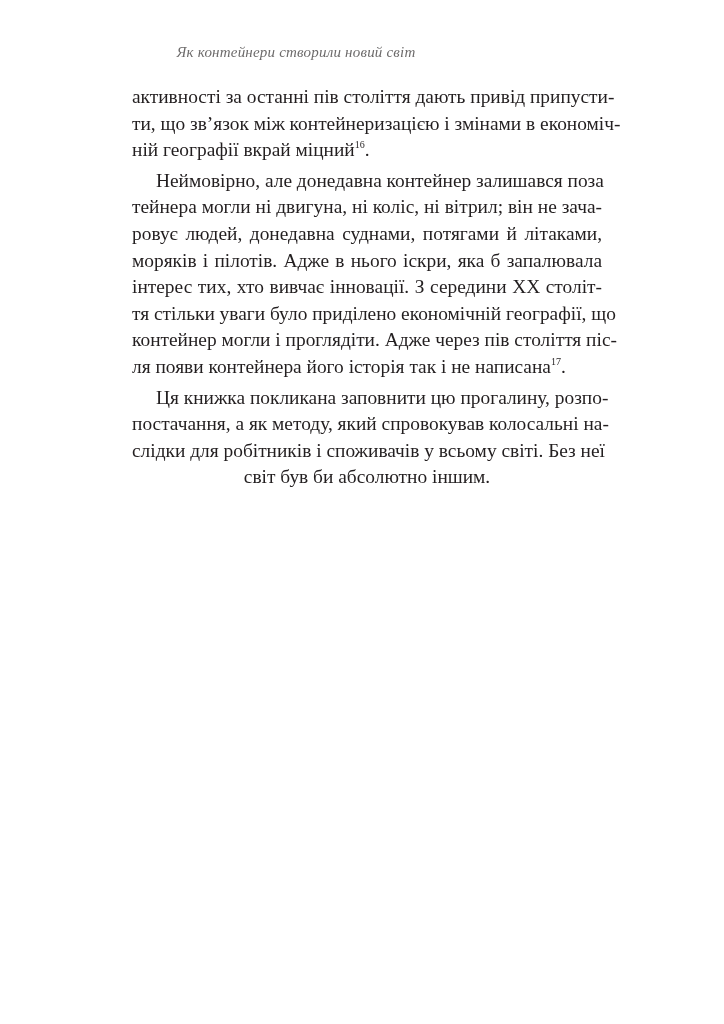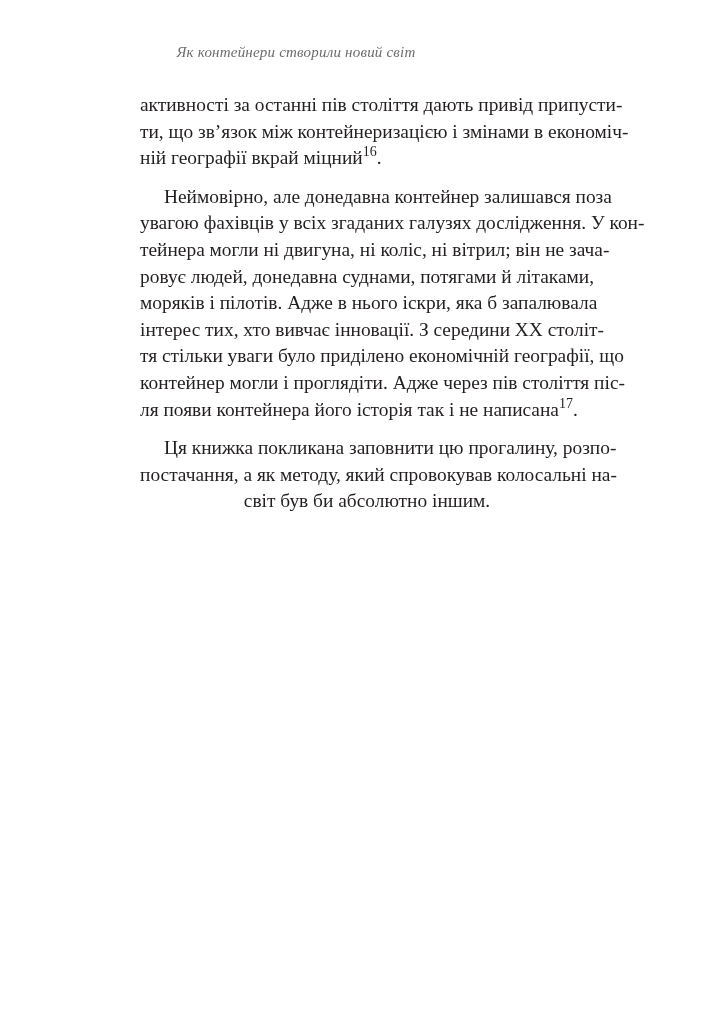--- a/index.html
+++ b/index.html
@@ -32,69 +32,69 @@
       top: 80px;
       left: 128px;
       width: 478px;
       font-size: 17px;
       line-height: 26.6px;
       text-align: justify;
       font-family: "Liberation Serif", "DejaVu Serif", serif;
       font-size: 19.4px;
     }
     .para {
-      margin: 12px;
+      margin: 4px;
     }
     .line {
       display: block;
       text-align: justify;
       text-align-last: justify;
       white-space: nowrap;
       height: 26.6px;
       overflow: visible;
     }
     .line.last {
       text-align-last: left;
     }
     .line.center {
       text-align: center;
       text-align-last: center;
     }
     .line.first {
       padding-left: 24px;
     }
     sup.fn {
-      font-size: 14px;
+      font-size: 10px;
       vertical-align: 8px;
       line-height: 0;
     }
   </style>
 </head>
 <body>
 
 <div class="running-header">Як контейнери створили новий світ</div>
 
 <div class="page-body">
 
   <div class="para">
     <span class="line">активності за останні пів століття дають привід припусти-</span>
     <span class="line">ти, що зв’язок між контейнеризацією і змінами в економіч-</span>
     <span class="line last"><span>ній географії вкрай міцний</span><sup class="fn">16</sup><span>.</span></span>
   </div>
 
   <div class="para">
     <span class="line first">Неймовірно, але донедавна контейнер залишався поза</span>
-    <span class="line">увагою фахівців у всіх згаданих галузях дослідження. У кон-</span>
     <span class="line">тейнера могли ні двигуна, ні коліс, ні вітрил; він не зача-</span>
     <span class="line">ровує людей, донедавна суднами, потягами й літаками,</span>
     <span class="line">моряків і пілотів. Адже в нього іскри, яка б запалювала</span>
     <span class="line">інтерес тих, хто вивчає інновації. З середини XX століт-</span>
     <span class="line">тя стільки уваги було приділено економічній географії, що</span>
     <span class="line">контейнер могли і проглядіти. Адже через пів століття піс-</span>
     <span class="line last"><span>ля появи контейнера його історія так і не написана</span><sup class="fn">17</sup><span>.</span></span>
   </div>
 
   <div class="para">
     <span class="line first">Ця книжка покликана заповнити цю прогалину, розпо-</span>
     <span class="line">постачання, а як методу, який спровокував колосальні на-</span>
+    <span class="line">слідки для робітників і споживачів у всьому світі. Без неї</span>
     <span class="line center">світ був би абсолютно іншим.</span>
   </div>
 </div>
 
 </body></html>

